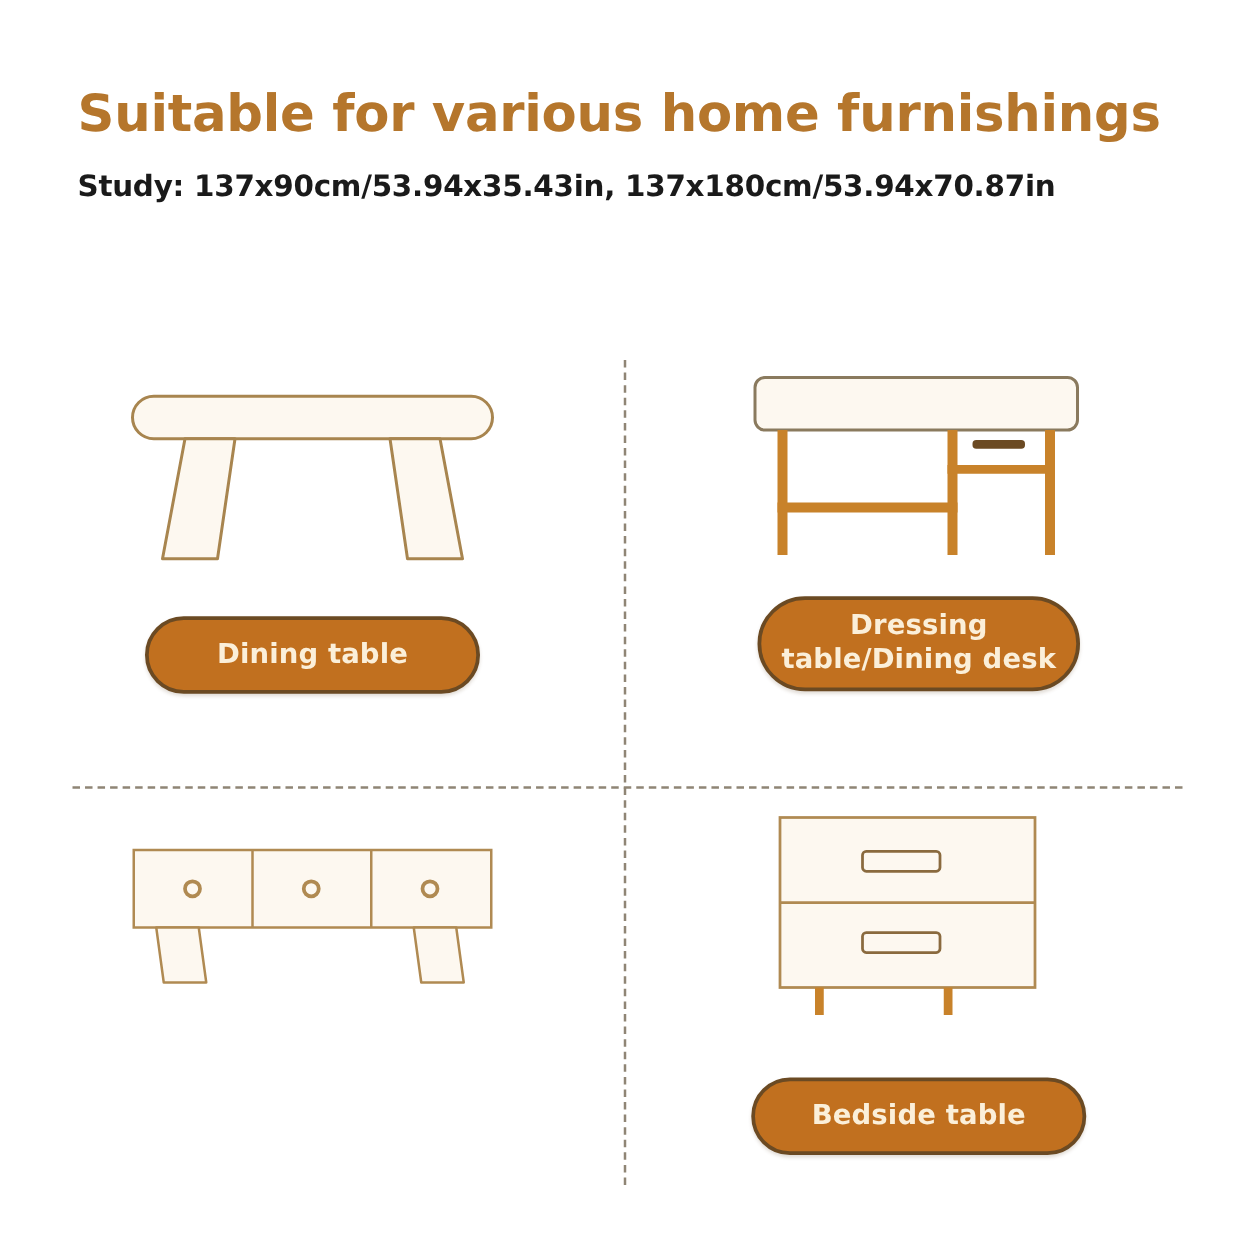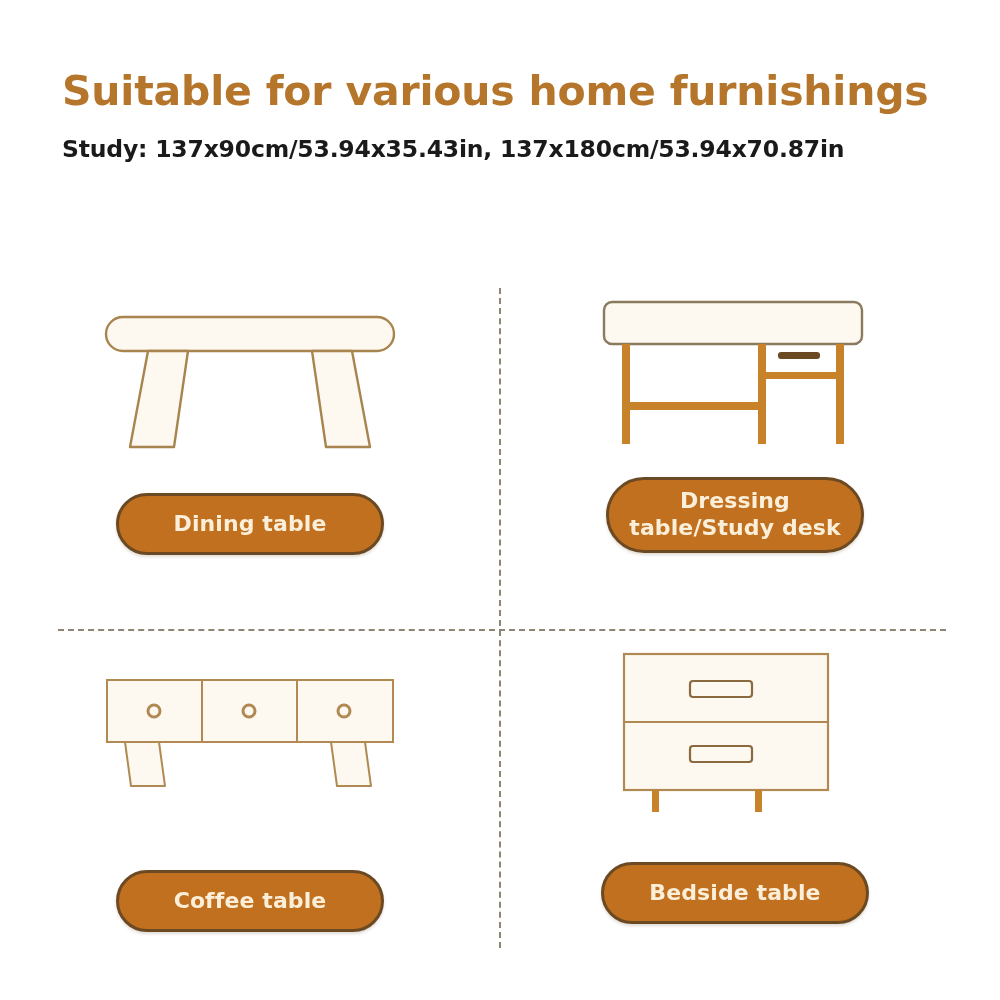--- a/index.html
+++ b/index.html
@@ -165,44 +165,41 @@
 
         <rect x="22" y="104" width="144" height="8" fill="#c8822a"></rect>
 
         <rect x="158" y="74" width="86" height="7" fill="#c8822a"></rect>
 
         <rect x="178" y="54" width="42" height="7" rx="3" ry="3" fill="#6b4a23"></rect>
       </svg>
     </div>
     <div class="pill-row">
       <div class="pill two-line">Dressing
-table/Study desk</div>
+table/Dining desk</div>
     </div>
   </div>
 
   <div class="cell" id="cell-coffee">
     <div class="illustration">
       <svg width="295" height="118" viewBox="0 0 295 118">
 
         <rect x="4" y="6" width="286" height="62" fill="#fdf8f0" stroke="#b08a52" stroke-width="2"></rect>
 
         <line x1="99" y1="6" x2="99" y2="68" stroke="#b08a52" stroke-width="2"></line>
         <line x1="194" y1="6" x2="194" y2="68" stroke="#b08a52" stroke-width="2"></line>
 
         <circle cx="51" cy="37" r="6" fill="#fdf8f0" stroke="#b08a52" stroke-width="3"></circle>
         <circle cx="146" cy="37" r="6" fill="#fdf8f0" stroke="#b08a52" stroke-width="3"></circle>
         <circle cx="241" cy="37" r="6" fill="#fdf8f0" stroke="#b08a52" stroke-width="3"></circle>
 
         <path d="M 22 68 L 56 68 L 62 112 L 28 112 Z" fill="#fdf8f0" stroke="#b08a52" stroke-width="2" stroke-linejoin="round"></path>
         <path d="M 228 68 L 262 68 L 268 112 L 234 112 Z" fill="#fdf8f0" stroke="#b08a52" stroke-width="2" stroke-linejoin="round"></path>
       </svg>
     </div>
-    <div class="pill-row">
-      <div class="pill one-line">Coffee table</div>
-    </div>
   </div>
 
   <div class="cell" id="cell-bedside">
     <div class="illustration">
       <svg width="230" height="170" viewBox="0 0 230 170">
 
         <rect x="4" y="6" width="204" height="136" fill="#fdf8f0" stroke="#b08a52" stroke-width="2.2"></rect>
 
         <line x1="4" y1="74" x2="208" y2="74" stroke="#b08a52" stroke-width="2.2"></line>
 

